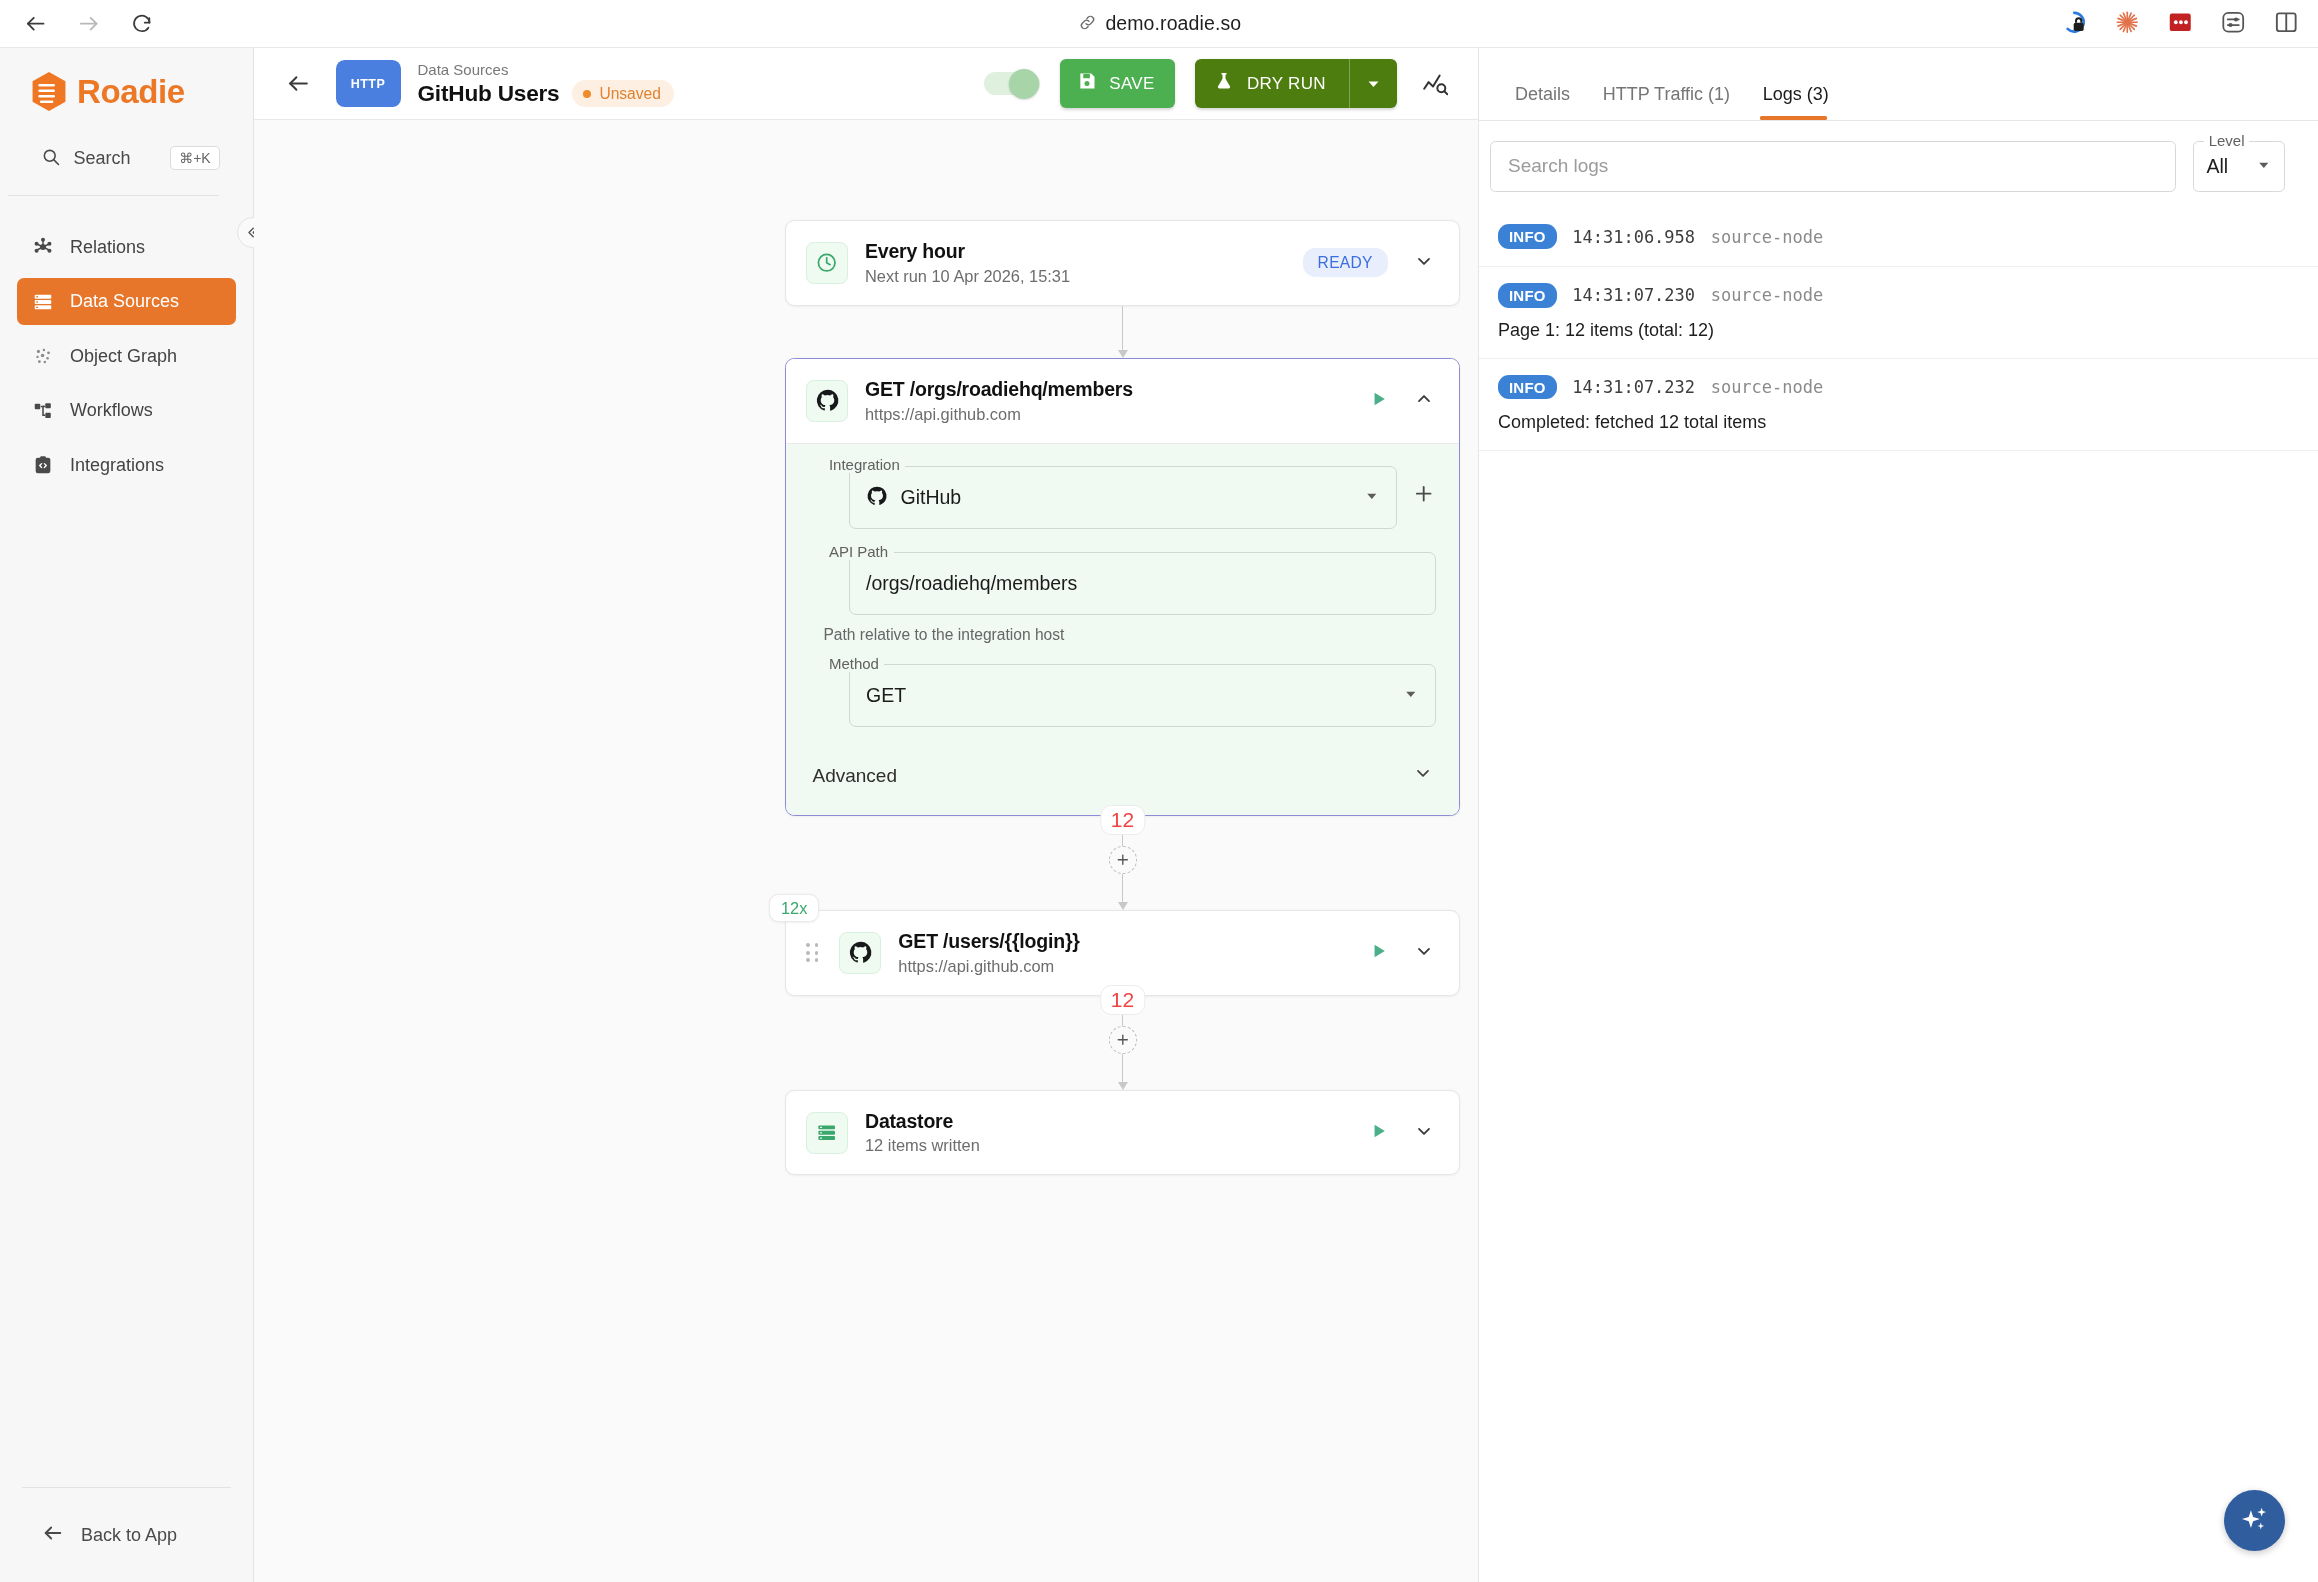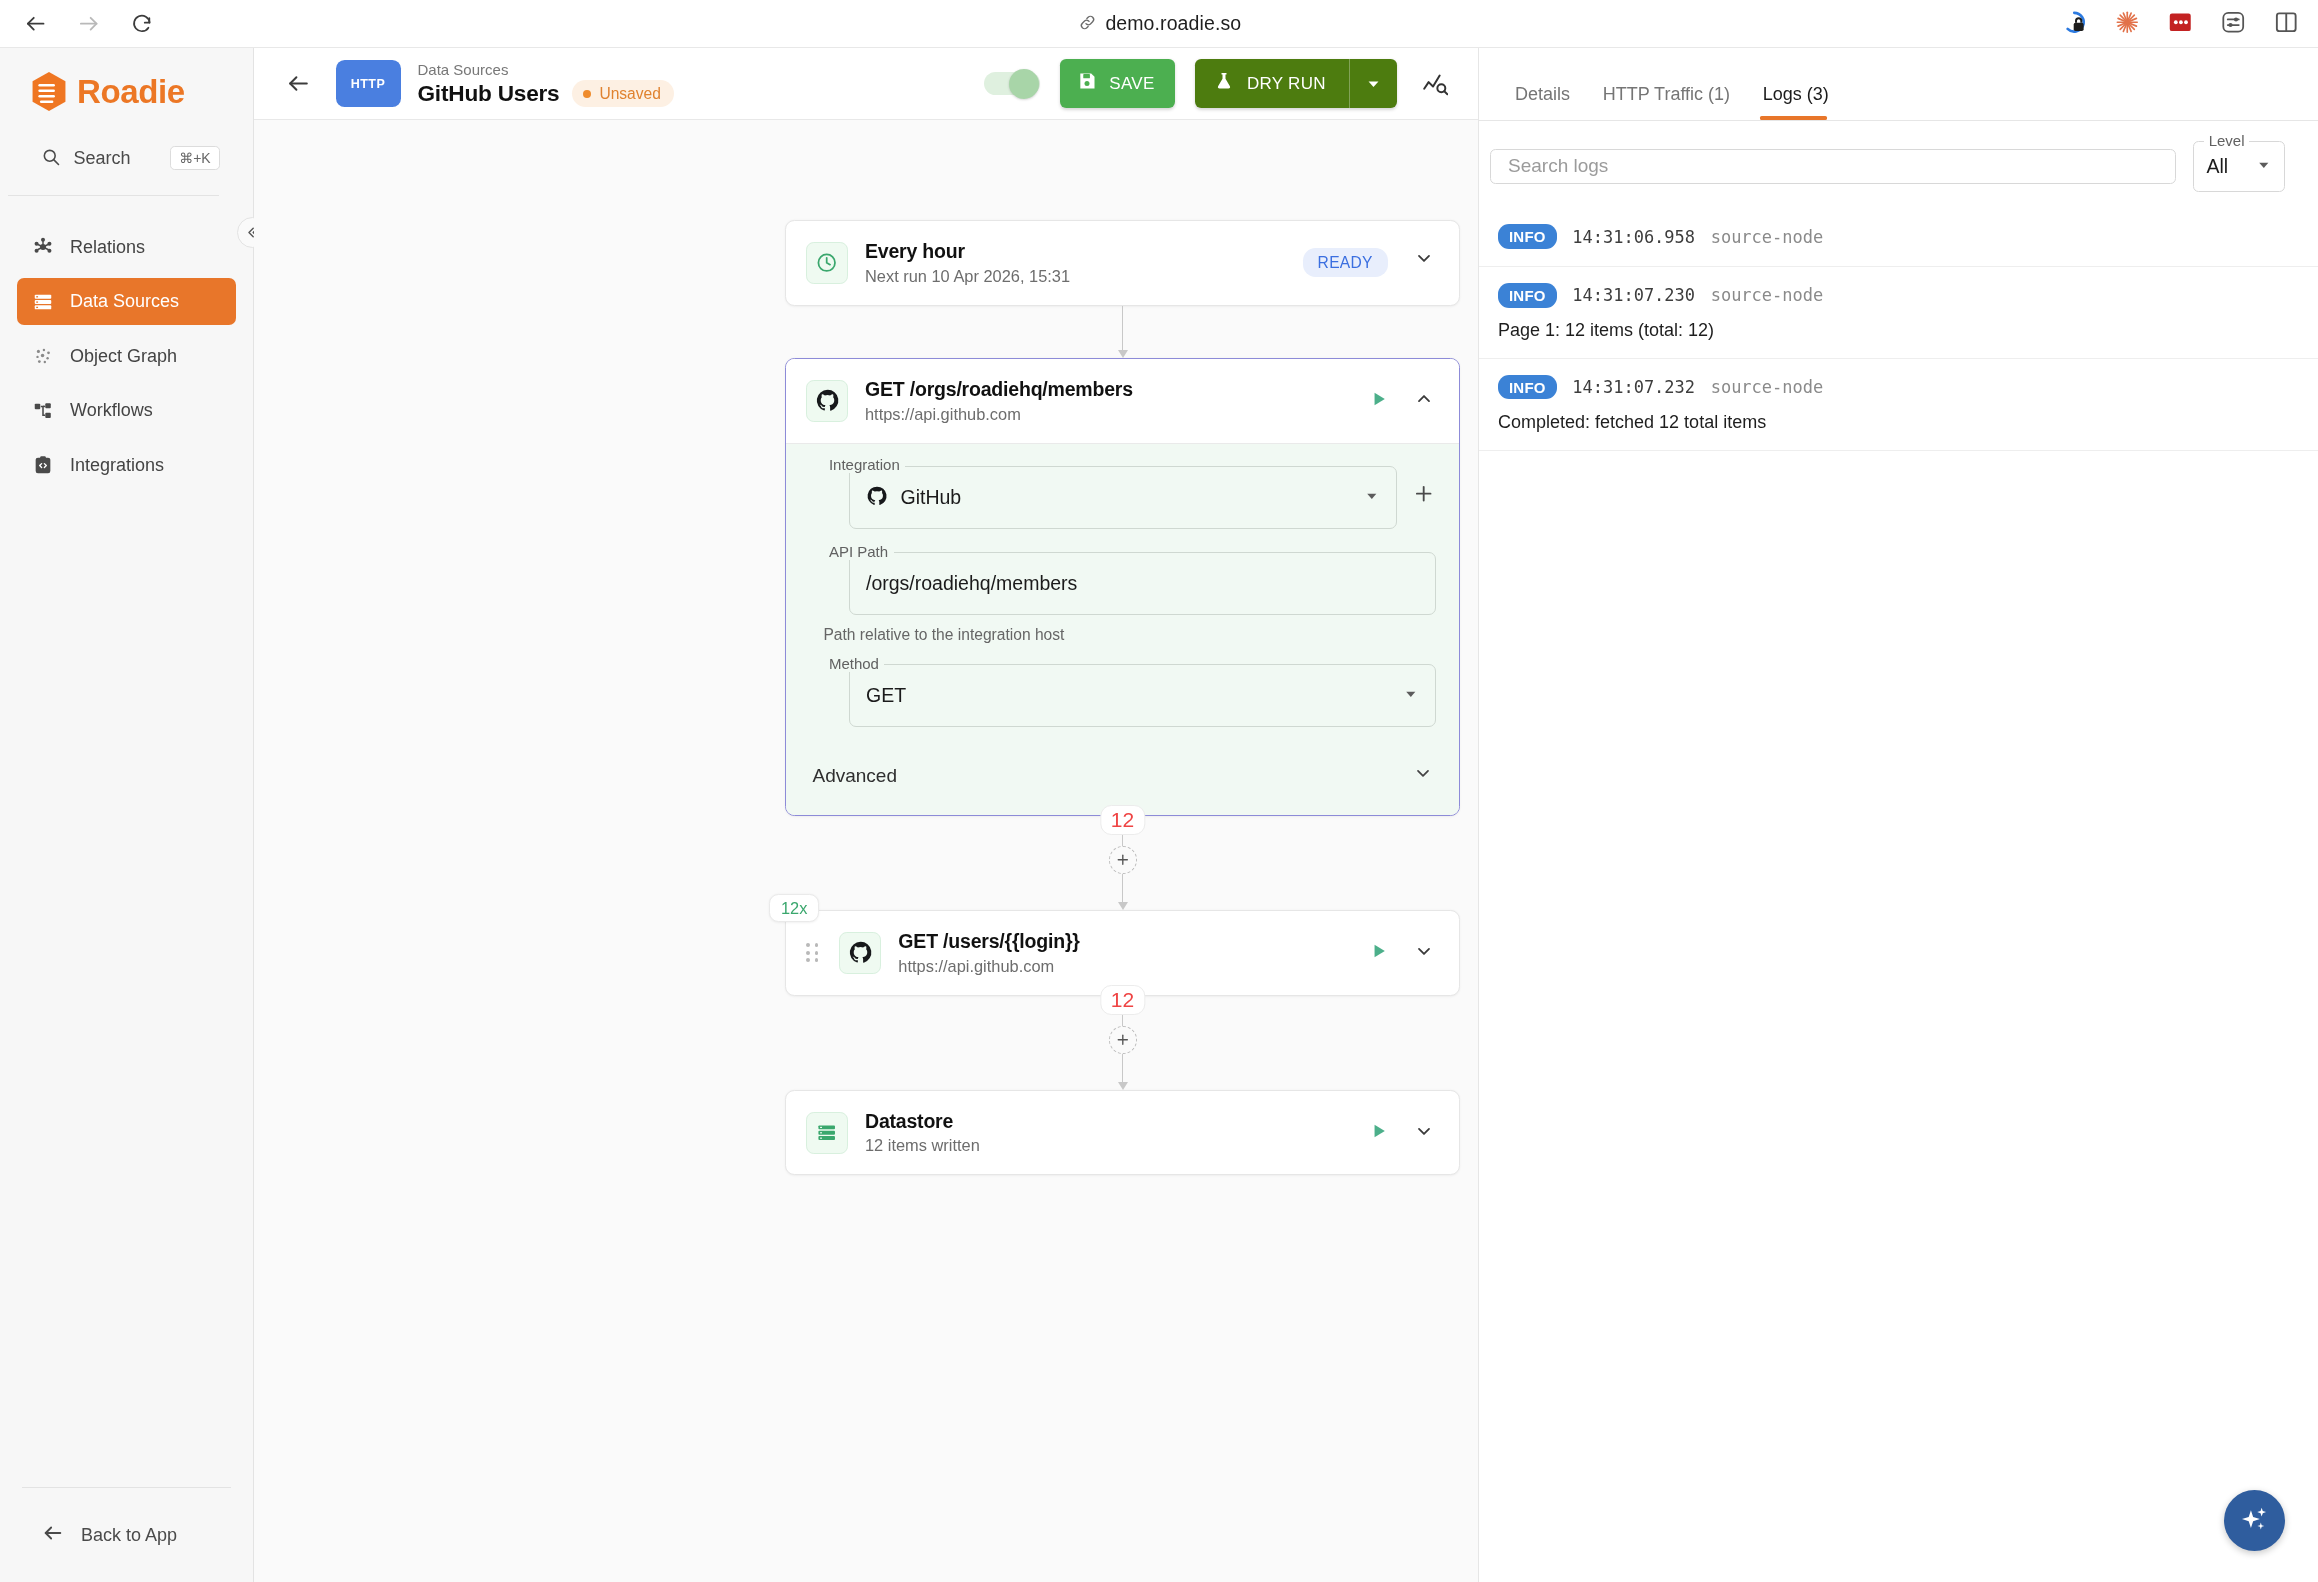--- a/index.html
+++ b/index.html
@@ -133,21 +133,21 @@
   }
   .node-head { display: flex; align-items: center; padding: 19px 20px; gap: 17px; }
   .node-icon {
     width: 42px; height: 42px; border-radius: 7.8px; background: #effaf1;
     border: 0.8px solid #d8f0de;
     display: flex; align-items: center; justify-content: center; flex: 0 0 42px;
   }
   .node-texts { display: flex; flex-direction: column; gap: 3.9px; min-width: 0; }
   .node-title { font-size: 19.5px; font-weight: bold; color: #111; letter-spacing: -0.2px; }
   .node-sub { font-size: 16.4px; color: #6d6d6d; }
-  .node-actions { margin-left: auto; display: flex; gap: 26.5px; padding-right: 4.7px; }
+  .node-actions { margin-left: auto; display: flex; align-items: center; gap: 26.5px; padding-right: 4.7px; }
   .play { color: #4caf8a; font-size: 22px; line-height: 1; }
   .chev { color: #3b3b3b; font-size: 19.5px; line-height: 1; }
   .ready-pill {
     background: #e8eefc; color: #3b6fe0; border-radius: 12.5px;
     font-size: 15.6px; padding: 5.5px 15px; letter-spacing: 0.3px;
   }
   
   .node.expanded { border: 0.8px solid #8d8bd8; overflow: hidden; }
   .node.expanded .node-head { background: #ffffff; border-bottom: 0.8px solid #eaeaea; }
   .node-body { background: #f1f9f3; padding: 22px 23.4px 26.5px 23.4px; }
@@ -214,21 +214,21 @@
   .tab:first-child { padding-left: 0; }
   .tab + .tab { padding-left: 6.2px; }
   .tab.active { color: #1b1b1b; }
   .tab.active::after {
     content: ""; position: absolute; left: 3.1px; right: 28px; bottom: 0;
     height: 3.9px; background: #e8762a; border-radius: 1.6px;
   }
   .tabs-underline { height: 0.8px; background: #e6e6e6; }
   .search-bar-row { display: flex; align-items: center; gap: 17px; padding: 20px 34px 17px 11px; }
   .logsearch {
-    flex: 1; height: 35px; border: 0.8px solid #d8d8d8; border-radius: 5.5px;
+    flex: 1; height: 51px; border: 0.8px solid #d8d8d8; border-radius: 5.5px;
     display: flex; align-items: center; padding: 0 17px;
     font-size: 19px; color: #9b9b9b;
   }
   .level-field { position: relative; width: 92px; }
   .level-legend {
     position: absolute; top: -8.6px; left: 11px; background: #ffffff;
     padding: 0 4.7px; font-size: 15px; color: #616161;
   }
   .level-box {
     border: 0.8px solid #d8d8d8; border-radius: 5.5px; height: 51px;

